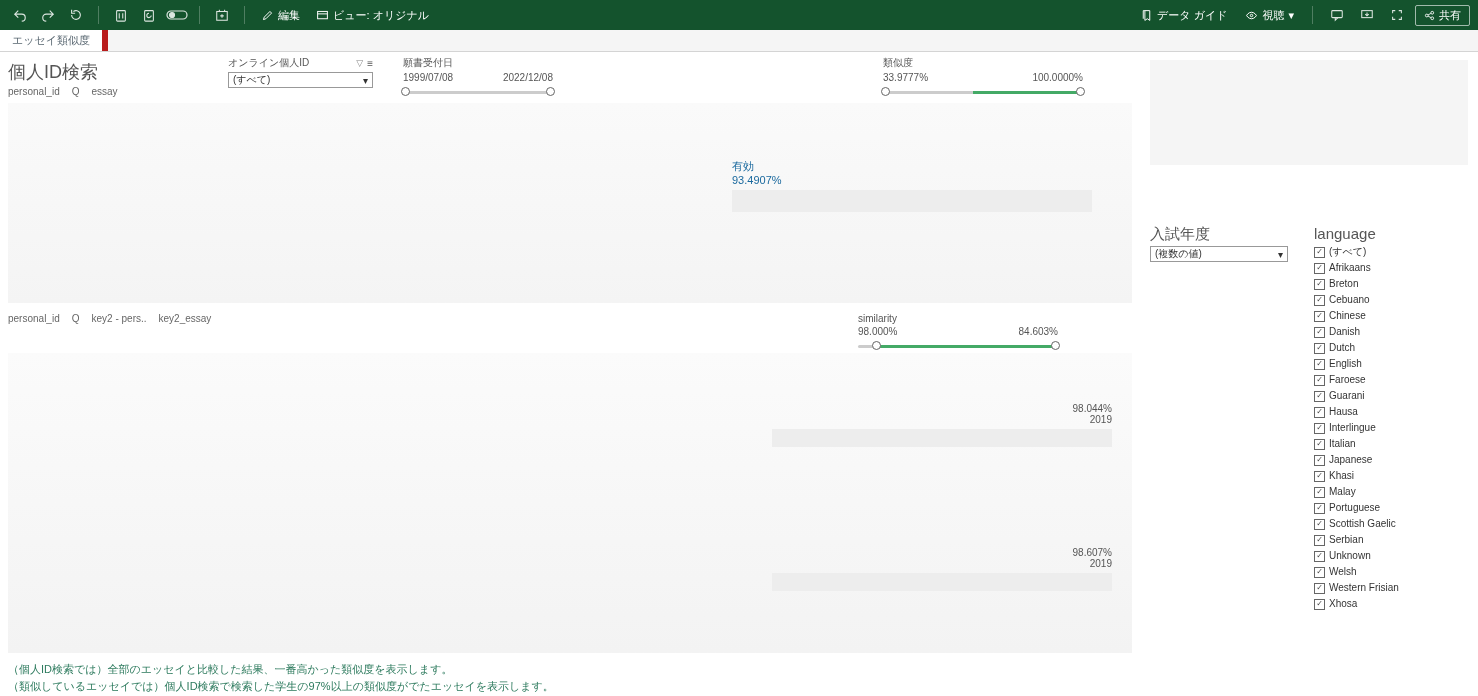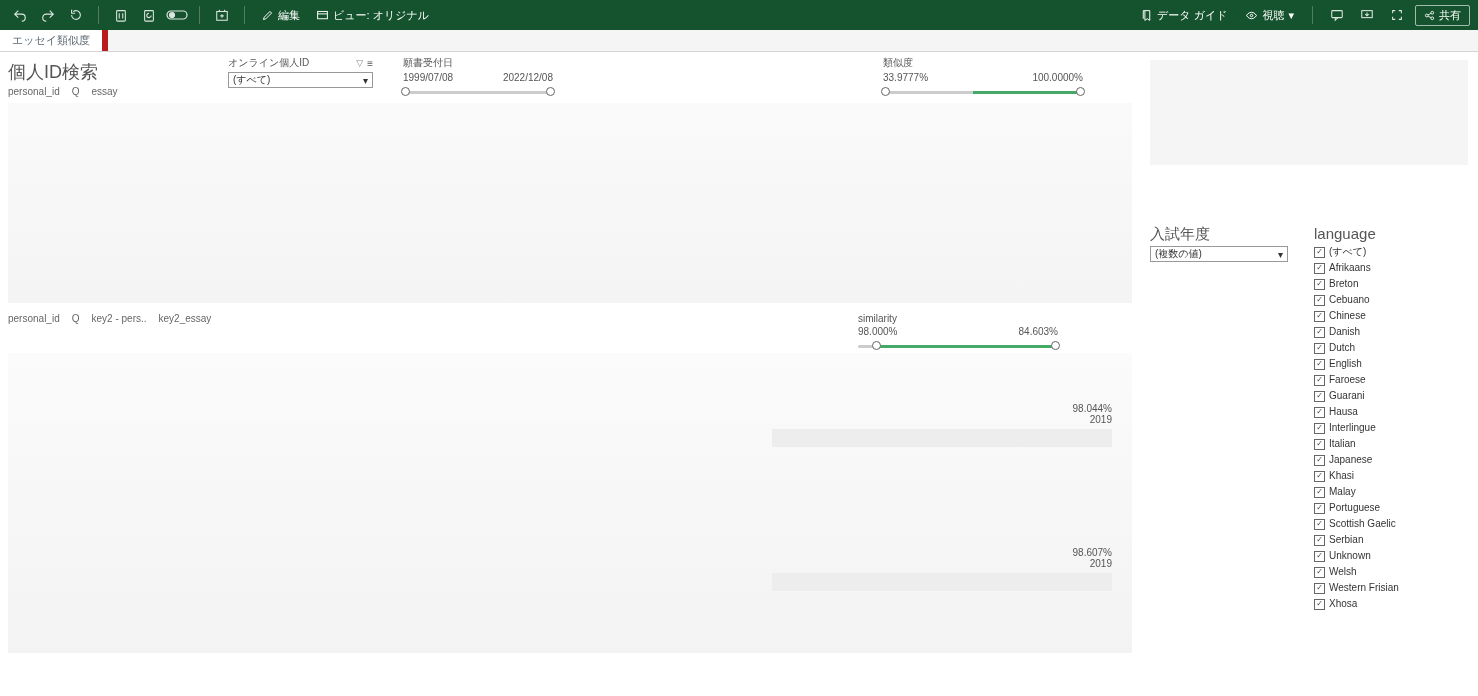--- a/index.html
+++ b/index.html
@@ -206,20 +206,25 @@
           <div class="slider-track"></div>
           <div class="slider-fill" style="left:45%;right:0"></div>
           <div class="slider-handle" style="left:-2px"></div>
           <div class="slider-handle" style="right:-2px"></div>
         </div>
       </div>
     </div>
 
     <div class="viz-area viz-top">
       <div class="viz-top-left"></div>
+      <div class="viz-top-right">
+        <div class="valid-label">有効</div>
+        <div class="valid-pct">93.4907%</div>
+        <div class="bar-placeholder"></div>
+      </div>
     </div>
 
     <div class="section2-header">
       <div style="width:500px">
         <div class="col-headers">
           <span>personal_id</span>
           <span>Q</span>
           <span>key2 - pers..</span>
           <span>key2_essay</span>
         </div>
@@ -248,20 +253,24 @@
           <div class="bar-placeholder" style="width:340px;height:18px;margin-left:auto"></div>
         </div>
         <div class="metric-block">
           <div>98.607%</div>
           <div>2019</div>
           <div class="bar-placeholder" style="width:340px;height:18px;margin-left:auto"></div>
         </div>
       </div>
     </div>
 
+    <div class="footer-notes">
+      <div>（個人ID検索では）全部のエッセイと比較した結果、一番高かった類似度を表示します。</div>
+      <div>（類似しているエッセイでは）個人ID検索で検索した学生の97%以上の類似度がでたエッセイを表示します。</div>
+    </div>
   </div>
 
   <div class="sidebar">
     <div class="sidebar-placeholder"></div>
     <div class="sidebar-cols">
       <div class="sidebar-col">
         <div class="sidebar-label">入試年度</div>
         <div class="dropdown" style="width:138px">
           <span>(複数の値)</span>
             <span>▾</span>

